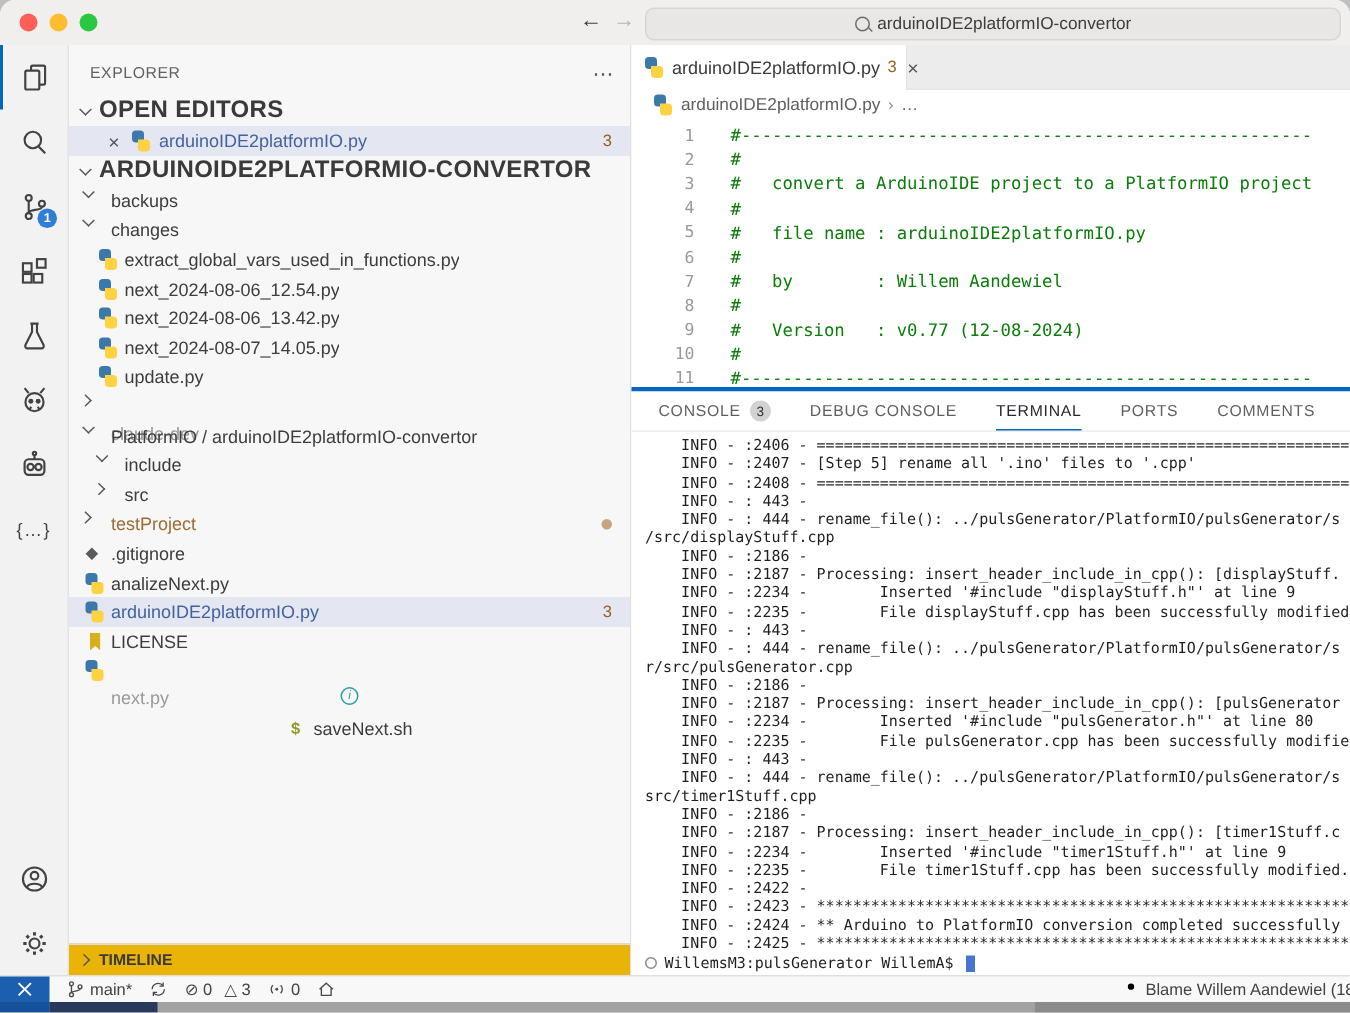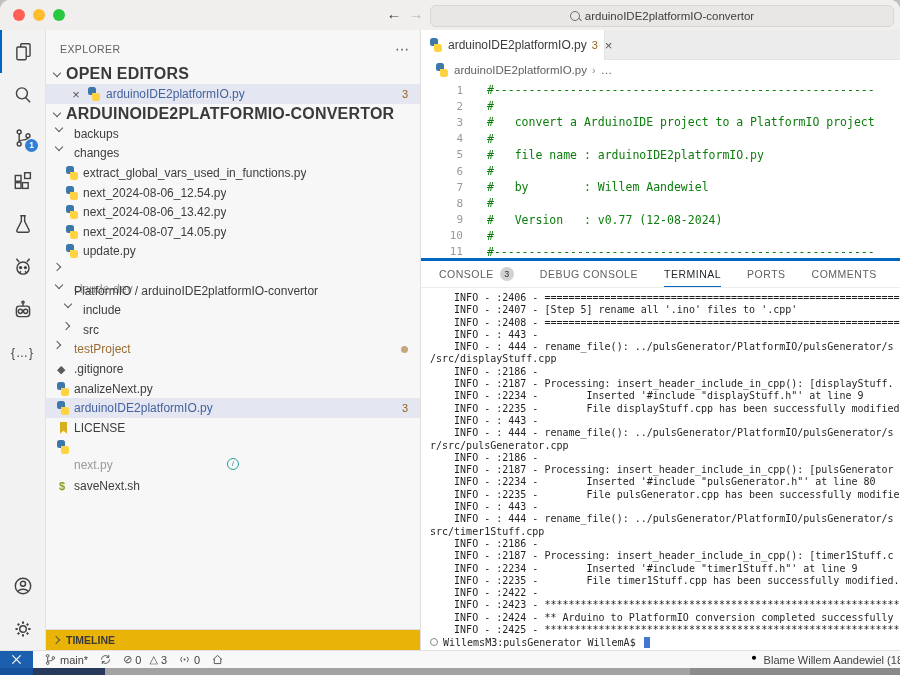--- a/index.html
+++ b/index.html
@@ -322,21 +322,21 @@
           <div class="tree-row muted" style="padding-left: 10px;">
             <span class="slot ic-python"></span>
             <span class="flabel">next.py</span>
 
           </div>
           <div class="tree-row" style="padding-left: 10px; flex-direction: column;">
             <span class="slot ic-info"></span>
             <span class="flabel">README.md</span>
 
           </div>
-          <div class="tree-row" style="padding-left: 10px;">
+          <div class="tree-row" style="padding-left: 10px; justify-content: center;">
             <span class="slot ic-shell"></span>
             <span class="flabel">saveNext.sh</span>
 
           </div>
         </div>
 
       <div class="timeline">
         <span class="chev chev-right"></span>
         <span>TIMELINE</span>
       </div>

